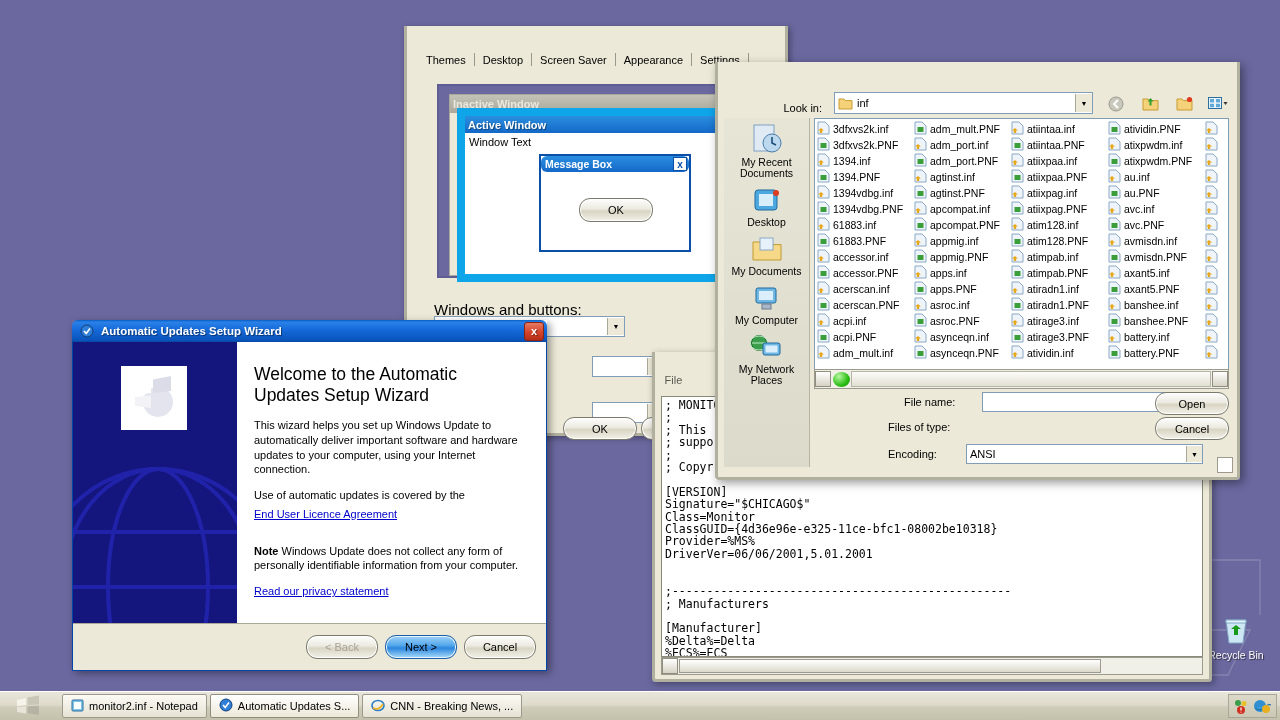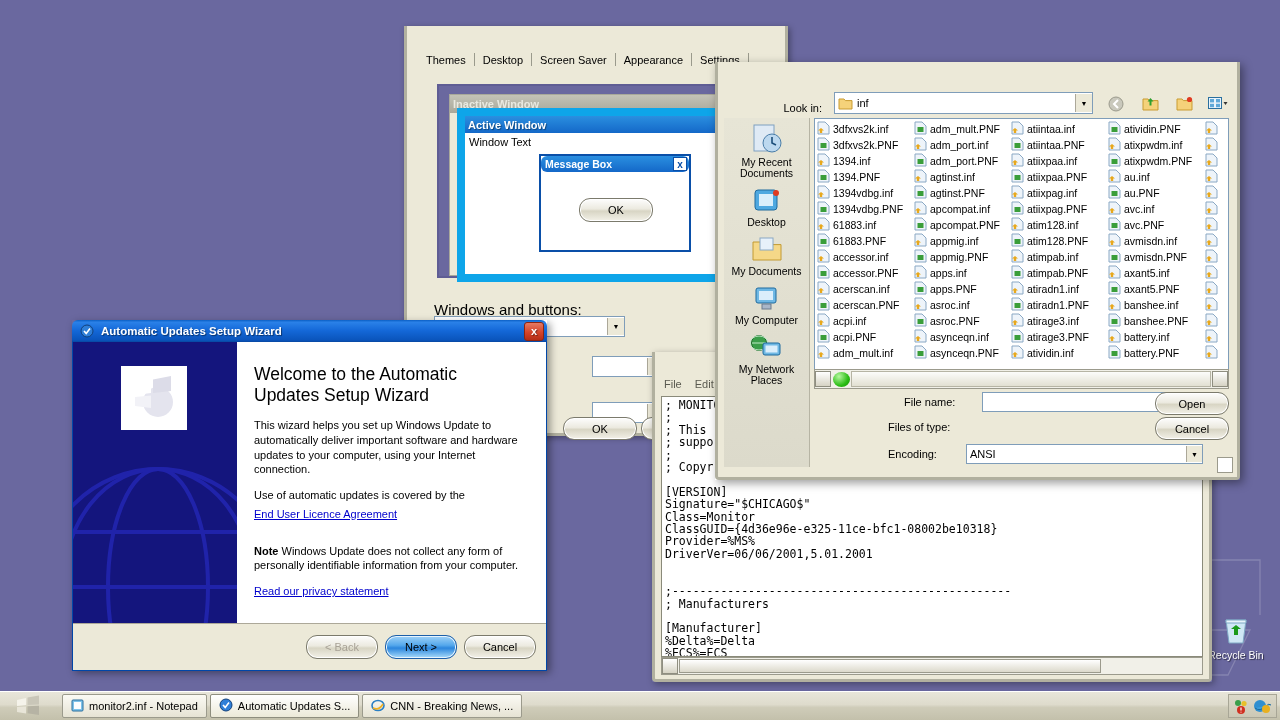--- a/index.html
+++ b/index.html
@@ -90,21 +90,21 @@
            border-top:1px solid #aca899;display:flex;align-items:center;justify-content:flex-end;gap:7px;padding-right:10px;}
   .wizbtn{width:70px;height:22px;font-size:11px;}
   .wizbtn.disabled{color:#a8a296;}
   .wizbtn.primary{background:linear-gradient(180deg,#9fd2f7 0%,#55a8ec 42%,#2b86dd 55%,#a9dcfb 100%);
                   border:1px solid #1d5fa8;box-shadow:inset 0 0 0 1px #e6f4ff;font-weight:normal;}
 
   
   #notepad{left:652px;top:352px;width:560px;height:330px;box-shadow:2px 2px 7px rgba(0,0,0,.35);}
   #notepad .frame{position:absolute;inset:0;border:3px solid #b1b09f;border-top:none;background:#ece9d8;border-radius:0 0 4px 4px;}
   .npmenu{position:absolute;left:3px;top:22px;height:19px;display:flex;align-items:center;
-          font-size:11px;color:#5a5a50;gap:13px;padding-left:6px;}
+          font-size:11px;color:#5a5a50;gap:13px;padding-left:6px;flex-direction:column;}
   .nparea{position:absolute;left:6px;top:44px;right:6px;bottom:22px;background:#fff;border:1px solid #8a8a7a;
           overflow:hidden;}
   .nptext{font-family:"DejaVu Sans Mono","Liberation Mono",monospace;font-size:11.5px;
           line-height:12.4px;color:#000;white-space:pre;padding:2px 3px;}
   .nphscroll{position:absolute;left:6px;right:6px;bottom:4px;height:16px;background:#f1f0e8;border:1px solid #9b9a8c;
              display:flex;align-items:center;}
   .scrbtn{width:14px;height:14px;background:linear-gradient(180deg,#fff,#d6d3c4);border:1px solid #8f8e80;}
   .scrthumb{flex:0 0 auto;height:12px;background:linear-gradient(180deg,#fff,#dcd9cb);border:1px solid #9b9a8c;}
 
   

